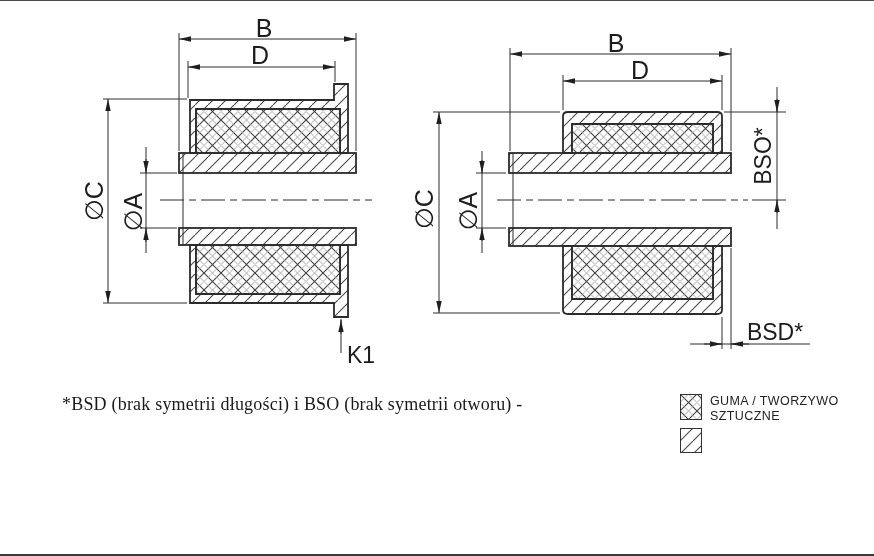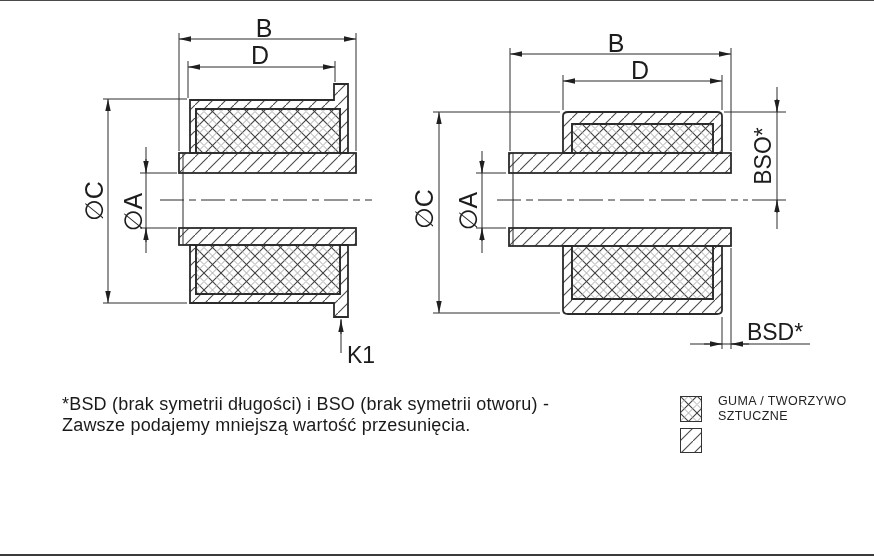--- a/index.html
+++ b/index.html
@@ -12,24 +12,24 @@
   .dim{stroke:#2a2a2a;stroke-width:1;fill:none;}
   .ext{stroke:#2f2f2f;stroke-width:1;fill:none;}
   .cl{stroke:#2a2a2a;stroke-width:1;fill:none;stroke-dasharray:24 5 7 5;}
   .metal{fill:url(#pm);stroke:#2b2b2b;stroke-width:1.8;}
   .rubber{fill:url(#pr);stroke:#2b2b2b;stroke-width:1.4;}
   .thin{stroke:#2b2b2b;stroke-width:1;fill:none;}
   .dimtext{font-size:25px;}
   .dimtext-sm{font-size:23px;}
   .note{
     position:absolute;left:62px;top:393px;width:600px;
-    font-size:18px;line-height:20.5px;letter-spacing:0.2px;color:#1a1a1a;
+    font-size:18px;line-height:20.5px;letter-spacing:0.2px;color:#1a1a1a;font-family:Liberation Serif, serif;
   }
   .legend{position:absolute;left:680px;top:393px;}
-  .legend-item{display:flex;align-items:center;margin-bottom:4px;gap:8px;}
+  .legend-item{display:flex;align-items:flex-start;margin-bottom:4px;}
   .legend-item svg{flex:0 0 auto;display:block;}
   .legend-label{
     display:inline-block;margin-left:8px;width:132px;
     font-size:12.5px;line-height:15px;letter-spacing:0.4px;color:#222;
   }
 </style>
 </head>
 <body>
 
 <div class="canvas">
@@ -165,21 +165,20 @@
       <line class="dim" x1="704" y1="343" x2="722" y2="343" marker-end="url(#arr)"></line>
       <line class="dim" x1="749" y1="343" x2="731" y2="343" marker-end="url(#arr)"></line>
       <text class="dimtext-sm" x="775" y="339" text-anchor="middle">BSD*</text>
     </g>
   </g>
 </svg>
 
 
 <div class="note">
   <div>*BSD (brak symetrii długości) i BSO (brak symetrii otworu) -</div>
-  <div>Zawsze podajemy mniejszą wartość przesunięcia.</div>
 </div>
 
 
 <div class="legend">
   <div class="legend-item">
     <svg width="22" height="26">
       <rect x="0.5" y="0.5" width="21" height="25" fill="url(#pr)" stroke="#333" stroke-width="1"></rect>
     </svg>
     <span class="legend-label">GUMA / TWORZYWO SZTUCZNE</span>
   </div>

